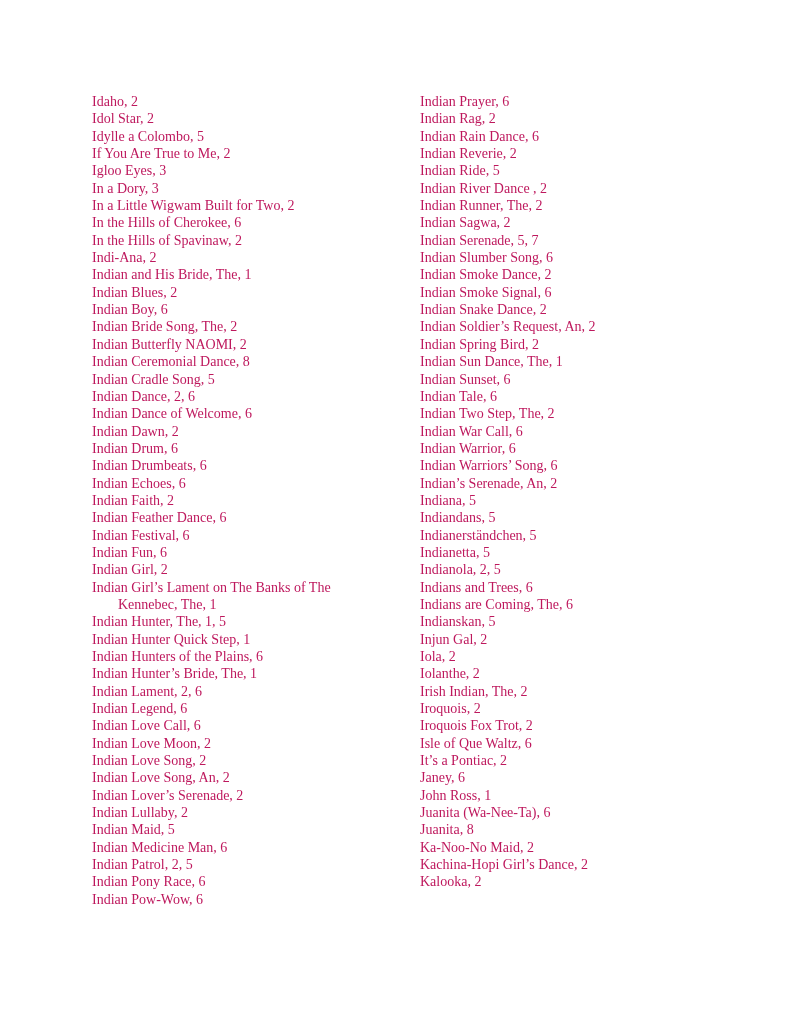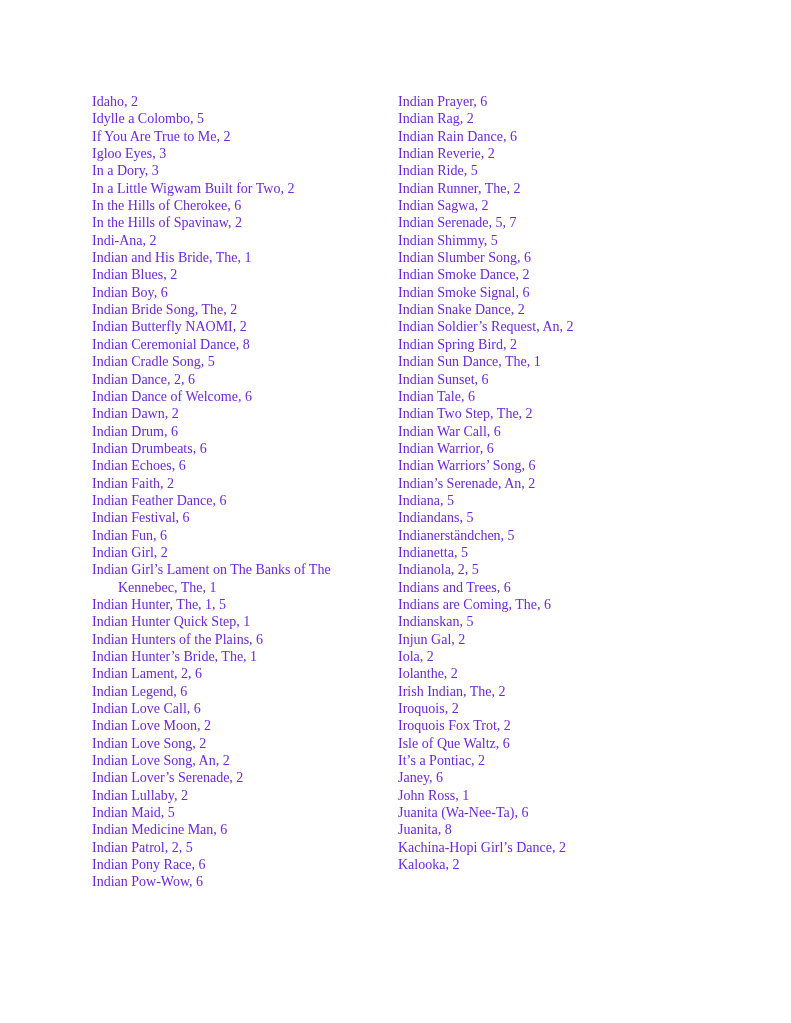--- a/index.html
+++ b/index.html
@@ -11,40 +11,41 @@
     position: relative;
     width: 791px;
     height: 1023px;
     background: #ffffff;
     overflow: hidden;
     font-family: "Liberation Serif", "DejaVu Serif", serif;
   }
   .index-col {
     position: absolute;
     top: 93px;
-    color: #6d28d9;
+    color: #be185d;
     font-size: 14px;
     line-height: 17.35px;
   }
   .col-left  { left: 92px;  width: 320px; }
-  .col-right { left: 398px; width: 350px; }
+  .col-right { left: 420px; width: 350px; }
   .line {
     height: 17.35px;
     white-space: nowrap;
   }
   .line.indent {
     padding-left: 26px;
   }
 </style>
 </head>
 <body>
 
 <div class="page">
   <div class="index-col col-left" id="col-left">
       <div class="line">Idaho, 2</div>
+      <div class="line">Idol Star, 2</div>
       <div class="line">Idylle a Colombo, 5</div>
       <div class="line">If You Are True to Me, 2</div>
       <div class="line">Igloo Eyes, 3</div>
       <div class="line">In a Dory, 3</div>
       <div class="line">In a Little Wigwam Built for Two, 2</div>
       <div class="line">In the Hills of Cherokee, 6</div>
       <div class="line">In the Hills of Spavinaw, 2</div>
       <div class="line">Indi-Ana, 2</div>
       <div class="line">Indian and His Bride, The, 1</div>
       <div class="line">Indian Blues, 2</div>
@@ -83,24 +84,24 @@
       <div class="line">Indian Patrol, 2, 5</div>
       <div class="line">Indian Pony Race, 6</div>
       <div class="line">Indian Pow-Wow, 6</div>
     </div>
   <div class="index-col col-right" id="col-right">
       <div class="line">Indian Prayer, 6</div>
       <div class="line">Indian Rag, 2</div>
       <div class="line">Indian Rain Dance, 6</div>
       <div class="line">Indian Reverie, 2</div>
       <div class="line">Indian Ride, 5</div>
+      <div class="line">Indian River Dance , 2</div>
       <div class="line">Indian Runner, The, 2</div>
       <div class="line">Indian Sagwa, 2</div>
       <div class="line">Indian Serenade, 5, 7</div>
-      <div class="line">Indian Shimmy, 5</div>
       <div class="line">Indian Slumber Song, 6</div>
       <div class="line">Indian Smoke Dance, 2</div>
       <div class="line">Indian Smoke Signal, 6</div>
       <div class="line">Indian Snake Dance, 2</div>
       <div class="line">Indian Soldier’s Request, An, 2</div>
       <div class="line">Indian Spring Bird, 2</div>
       <div class="line">Indian Sun Dance, The, 1</div>
       <div class="line">Indian Sunset, 6</div>
       <div class="line">Indian Tale, 6</div>
       <div class="line">Indian Two Step, The, 2</div>
@@ -121,16 +122,17 @@
       <div class="line">Iolanthe, 2</div>
       <div class="line">Irish Indian, The, 2</div>
       <div class="line">Iroquois, 2</div>
       <div class="line">Iroquois Fox Trot, 2</div>
       <div class="line">Isle of Que Waltz, 6</div>
       <div class="line">It’s a Pontiac, 2</div>
       <div class="line">Janey, 6</div>
       <div class="line">John Ross, 1</div>
       <div class="line">Juanita (Wa-Nee-Ta), 6</div>
       <div class="line">Juanita, 8</div>
+      <div class="line">Ka-Noo-No Maid, 2</div>
       <div class="line">Kachina-Hopi Girl’s Dance, 2</div>
       <div class="line">Kalooka, 2</div>
     </div>
 </div>
 
 </body></html>

